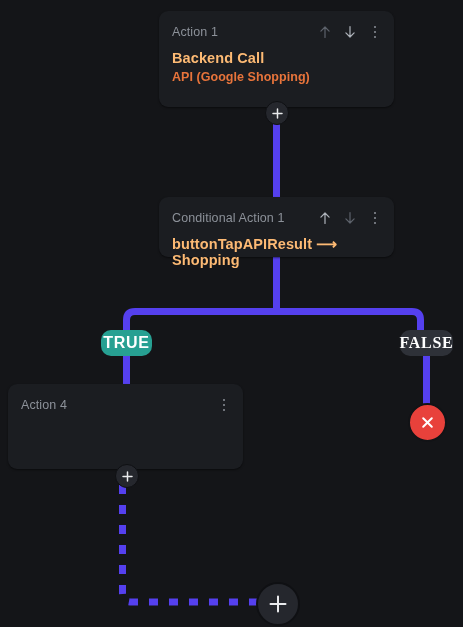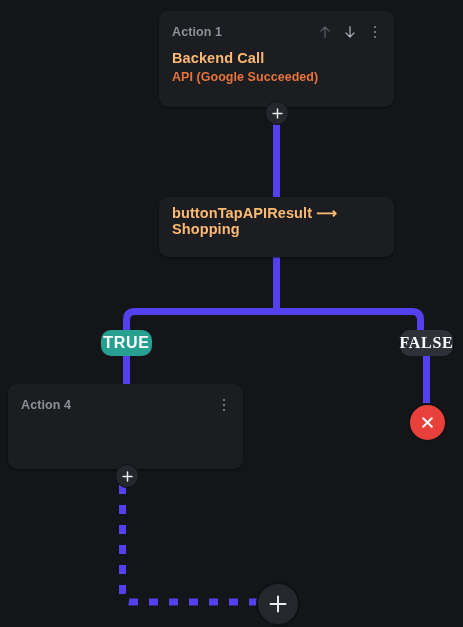--- a/index.html
+++ b/index.html
@@ -40,21 +40,20 @@
     background: #1b1d21;
     border-radius: 9px;
     box-shadow: 0 1px 2px rgba(0,0,0,.5);
     z-index: 5;
   }
   .card-head {
     display: flex;
     align-items: center;
     padding: 11px 12px 0 13px;
     height: 20px;
-    font-weight: bold;
   }
   .card-eyebrow {
     color: #8c9199;
     font-size: 12.5px;
     letter-spacing: .1px;
     flex: 1;
   }
   .card-icons {
     display: flex;
     align-items: center;
@@ -178,30 +177,50 @@
           </svg>
         </span>
         <span class="kebab">
           <i></i>
             <i></i>
             <i></i>
         </span>
       </div>
     </div>
     <div class="card-title">Backend Call</div>
-    <div class="card-sub" style="color:#e8743b;">API (Google Succeeded)</div>
+    <div class="card-sub" style="color:#e8743b;">API (Google Shopping)</div>
   </div>
 
   <div class="plus" style="left:265px; top:101px; width:22px; height:22px;">
     <svg width="11" height="11" viewBox="0 0 11 11">
       <path d="M5.5 1 L5.5 10 M1 5.5 L10 5.5" stroke="#e9eaec" stroke-width="1.5" stroke-linecap="round"></path>
     </svg>
   </div>
 
   <div class="card" style="left:159px; top:197px; width:235px; height:60px;">
+    <div class="card-head">
+      <div class="card-eyebrow">Conditional Action 1</div>
+      <div class="card-icons">
+        <span class="ic">
+          <svg width="14" height="16" viewBox="0 0 14 16">
+            <path d="M7 13.5 L7 3.2 M2.9 7.1 L7 3 L11.1 7.1" fill="none" stroke="#aeb3ba" stroke-width="1.2" stroke-linecap="round" stroke-linejoin="round"></path>
+          </svg>
+        </span>
+        <span class="ic">
+          <svg width="14" height="16" viewBox="0 0 14 16">
+            <path d="M7 2.5 L7 12.8 M2.9 8.9 L7 13 L11.1 8.9" fill="none" stroke="#5d626b" stroke-width="1.2" stroke-linecap="round" stroke-linejoin="round"></path>
+          </svg>
+        </span>
+        <span class="kebab">
+          <i></i>
+            <i></i>
+            <i></i>
+        </span>
+      </div>
+    </div>
     <div class="card-title">buttonTapAPIResult ⟶ Shopping</div>
   </div>
 
   <div class="badge badge-true" style="left:101px; top:330px; width:51px; height:26px;">
     <span>TRUE</span>
   </div>
 
   <div class="badge badge-false" style="left:400px; top:330px; width:53px; height:26px;">
     <span>FALSE</span>
   </div>

